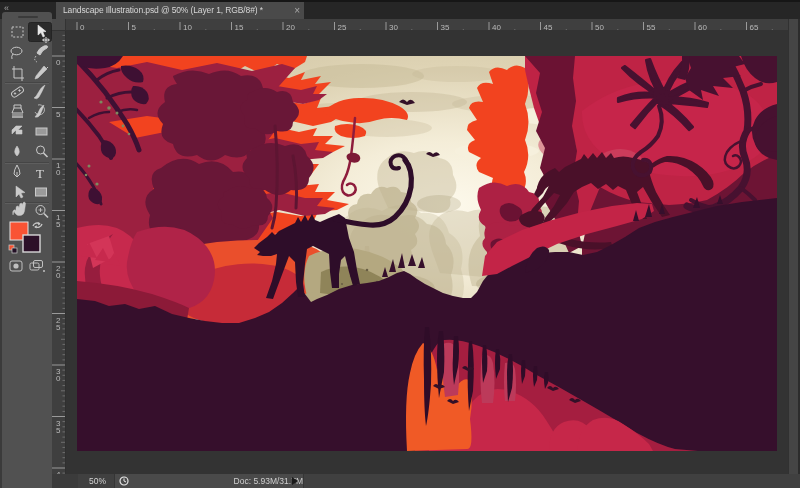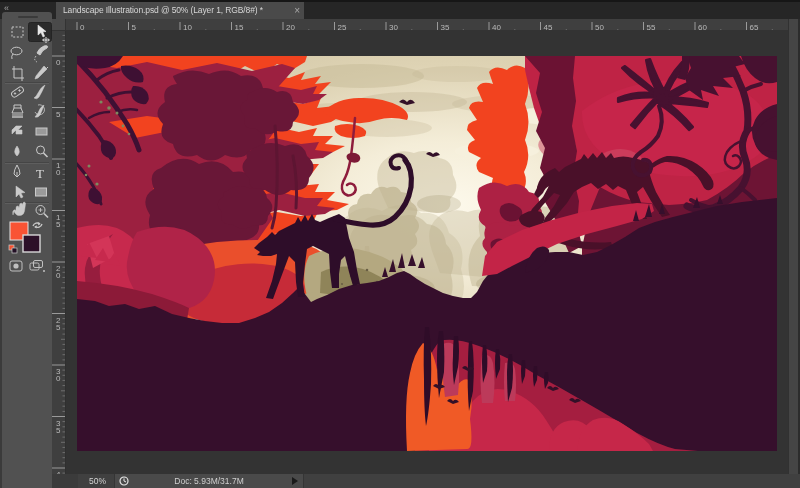--- a/index.html
+++ b/index.html
@@ -16,21 +16,21 @@
   #hruler{left:52px;top:19px;width:748px;height:11px;background:#3f3f3f;border-bottom:1px solid #2f2f2f;}
   #vruler{left:52px;top:30px;width:13px;height:444px;background:#3f3f3f;border-right:1px solid #2f2f2f;}
   #corner{left:52px;top:19px;width:13px;height:11px;background:#4a4a4a;border-right:1px solid #333;border-bottom:1px solid #333;}
   #paste{left:66px;top:30px;width:722px;height:444px;background:#333333;}
   #canvas{left:77px;top:56px;width:700px;height:395px;background:#3a1030;}
   #vscroll{left:788px;top:19px;width:12px;height:469px;background:#454545;border-left:1px solid #313131;}
   #vscroll .edge{position:absolute;right:0;top:0;width:3px;height:100%;background:#2c2c2c;}
   #status{left:52px;top:474px;width:748px;height:14px;background:#404040;margin-left:26px;}
   #status .pct{position:absolute;left:11px;top:0;color:#d2d2d2;font-size:8.5px;line-height:14px;}
   #status .docbox{position:absolute;left:36px;top:0;width:188px;height:14px;background:#4a4a4a;border-left:1px solid #353535;border-right:1px solid #353535;}
-  #status .doc{position:absolute;left:0;width:100%;text-align:center;color:#cfcfcf;font-size:8.5px;line-height:14px;}
+  #status .doc{position:absolute;left:0;width:100%;text-align:right;color:#cfcfcf;font-size:8.5px;line-height:14px;}
   #status .arr{position:absolute;right:5px;top:3px;width:0;height:0;border-left:6px solid #1a1a1a;border-top:4px solid transparent;border-bottom:4px solid transparent;}
   #status .clock{position:absolute;left:4px;top:2px;}
 </style>
 </head>
 <body>
 <div class="abs" id="topstrip"></div>
 <div class="abs" id="topbar"></div>
 <div class="abs" id="chev">«</div>
 <div class="abs" id="tab">
     <span class="txt">Landscape Illustration.psd @ 50% (Layer 1, RGB/8#) *</span>

